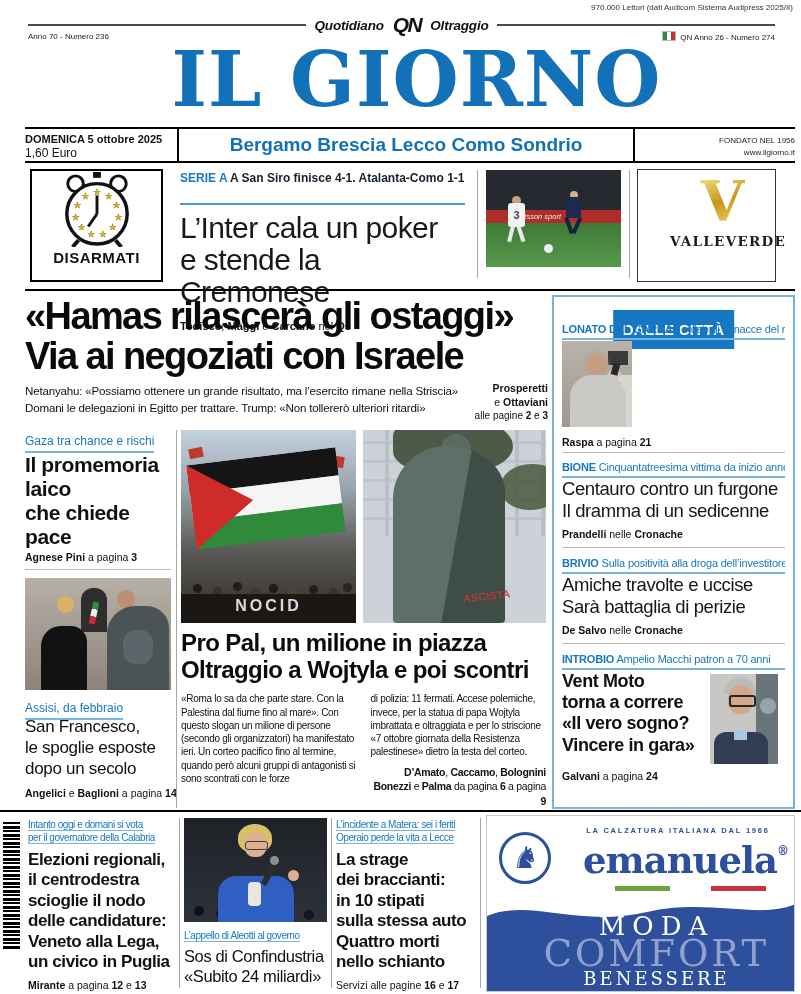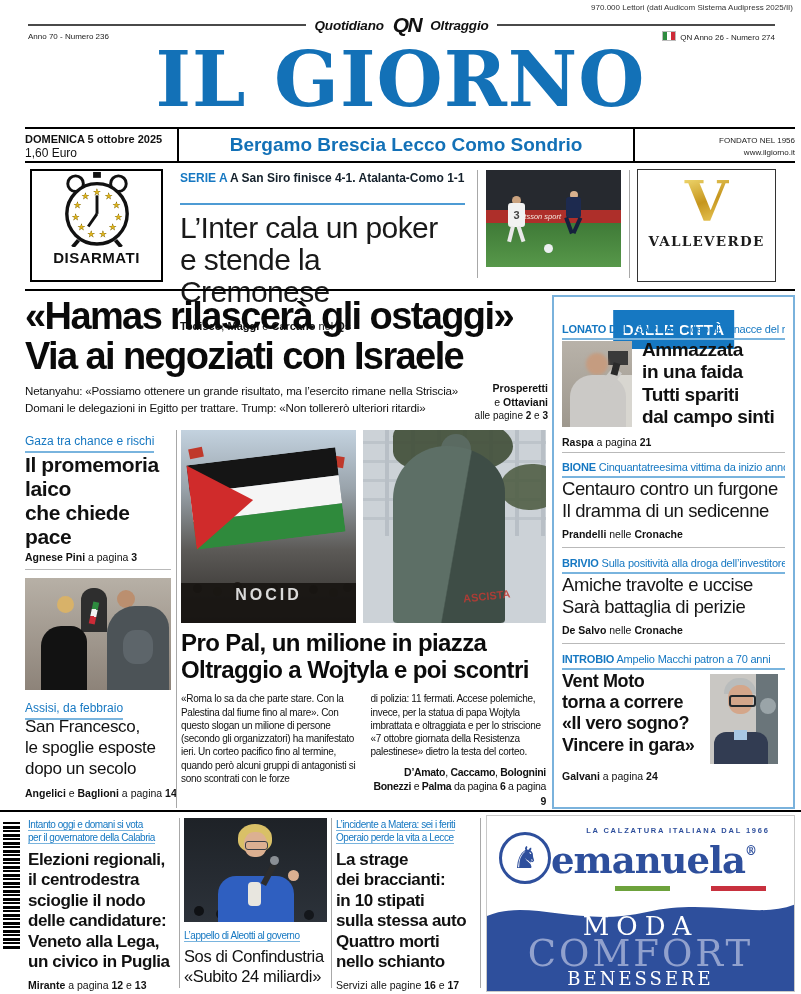--- a/index.html
+++ b/index.html
@@ -1,19 +1,19 @@
 <!DOCTYPE html>
 <html><head>
 <meta charset="utf-8">
 <style>
   html,body{margin:0;padding:0;background:#e8e8e8;}
   .page{position:relative;width:801px;height:994px;background:#fff;margin:0 auto;
         font-family:"Liberation Sans",sans-serif;color:#111;overflow:hidden;}
   .abs{position:absolute;}
-  .serif{font-family:"DejaVu Serif",serif;}
+  .serif{font-family:"DejaVu Serif",serif;margin-left:32px;}
   .pre{white-space:pre-line;}
   .vline{position:absolute;width:1px;background:#a8a8a8;}
   .hline{position:absolute;height:1px;background:#b9b9b9;}
 
   
   .readers{top:3px;right:8px;font-size:8px;color:#333;}
   .brandrow{top:13px;left:28px;right:26px;display:flex;align-items:center;gap:9px;}
   .brandrow .line{flex:1;height:2px;background:#4a4a4a;}
   .brandword{font-style:italic;font-weight:800;font-size:13.5px;letter-spacing:-0.2px;text-align:center;}
   .qnlogo{font-style:italic;font-weight:900;font-size:21px;letter-spacing:-1.5px;}
@@ -116,21 +116,21 @@
   .benessere{top:152px;font-size:18px;letter-spacing:3px;}
 
   
   .ph-soccer{background:#26292f;}
   .ph-soccer .strip{position:absolute;left:0;right:0;top:40px;height:13px;background:#ae2f2a;color:#f4e9e0;
                     font-size:7.5px;font-style:italic;line-height:13px;padding-left:30px;}
   .ph-soccer .pitch{position:absolute;left:0;right:0;top:53px;bottom:0;
                     background:linear-gradient(180deg,#3f7a37,#57984a);}
   .dot{position:absolute;border-radius:50%;}
   .ph-protest{background:linear-gradient(180deg,#c3d2df 0,#9aa4ac 30%,#5c5a57 62%,#2e2b29 100%);}
-  .ph-protest .banner{position:absolute;left:0;right:0;bottom:0;height:40px;background:#181512;color:#e8e8e8;
+  .ph-protest .banner{position:absolute;left:0;right:0;bottom:0;height:29px;background:#181512;color:#e8e8e8;
                       font-weight:800;font-size:16px;letter-spacing:3px;text-align:center;line-height:24px;opacity:.92;}
   .heads{position:absolute;bottom:30px;left:12px;width:9px;height:9px;border-radius:50%;background:#1f1b18;
          box-shadow:20px 3px 0 #3a2f28,40px -2px 0 #221d19,58px 4px 0 #45362c,76px 0 0 #1c1916,
                     96px 5px 0 #55432f,116px 1px 0 #241f1b,136px 4px 0 #3b3129,150px -1px 0 #2a241f;}
   .ph-statue{background:#ccd2d7;}
   .win{position:absolute;inset:0 0 45% 0;opacity:.65;
        background-image:repeating-linear-gradient(90deg,transparent 0 22px,#aeb6bd 22px 26px),
                         repeating-linear-gradient(0deg,transparent 0 16px,#b6bec4 16px 19px);}
   .graffiti{position:absolute;color:#c03a33;font-weight:700;font-size:11px;transform:rotate(-6deg);opacity:.85;}
 </style>
@@ -240,24 +240,20 @@
 
     <div class="dk" style="top:26px;"><span class="lbl">LONATO DEL GARDA</span><span class="txt"> Il video di minacce del marito</span></div>
     <div class="photo" style="left:8px;top:44px;width:70px;height:86px;background:linear-gradient(180deg,#b8b2a9,#9e988e);">
       <div class="abs" style="right:0;top:34px;width:24px;height:52px;background:#d8d6d0;"></div>
       <div class="abs" style="right:4px;top:10px;width:20px;height:14px;background:#3a3a3a;"></div>
       <div class="dot" style="left:24px;top:12px;width:22px;height:22px;background:#c59c80;filter:blur(1.5px);"></div>
       <div class="abs" style="left:8px;bottom:0;width:56px;height:52px;background:#cbc9c6;border-radius:22px 22px 0 0;"></div>
       <div class="abs" style="left:42px;top:26px;width:11px;height:26px;background:#cbc9c6;transform:rotate(40deg);"></div>
       <div class="abs" style="left:50px;top:22px;width:7px;height:12px;background:#2a2a2a;transform:rotate(15deg);"></div>
     </div>
-    <div class="dhead pre" style="left:88px;right:4px;top:42px;">Ammazzata
-in una faida
-Tutti spariti
-dal campo sinti</div>
     <div class="dby" style="top:139px;"><span style="font-weight: 700;">Raspa</span><span> a pagina </span><span style="font-weight: 700;">21</span></div>
     <div class="ddiv" style="top:155px;"></div>
 
     <div class="dk" style="top:164px;"><span class="lbl">BIONE</span><span class="txt"> Cinquantatreesima vittima da inizio anno</span></div>
     <div class="dheadreg pre" style="left:8px;right:4px;top:181px;">Centauro contro un furgone
 Il dramma di un sedicenne</div>
     <div class="dby" style="top:231px;"><span style="font-weight: 700; margin-top: 26px;">Prandelli</span><span> nelle </span><span style="font-weight: 700;">Cronache</span></div>
     <div class="ddiv" style="top:250px;"></div>
 
     <div class="dk" style="top:260px;"><span class="lbl">BRIVIO</span><span class="txt"> Sulla positività alla droga dell’investitore</span></div>

